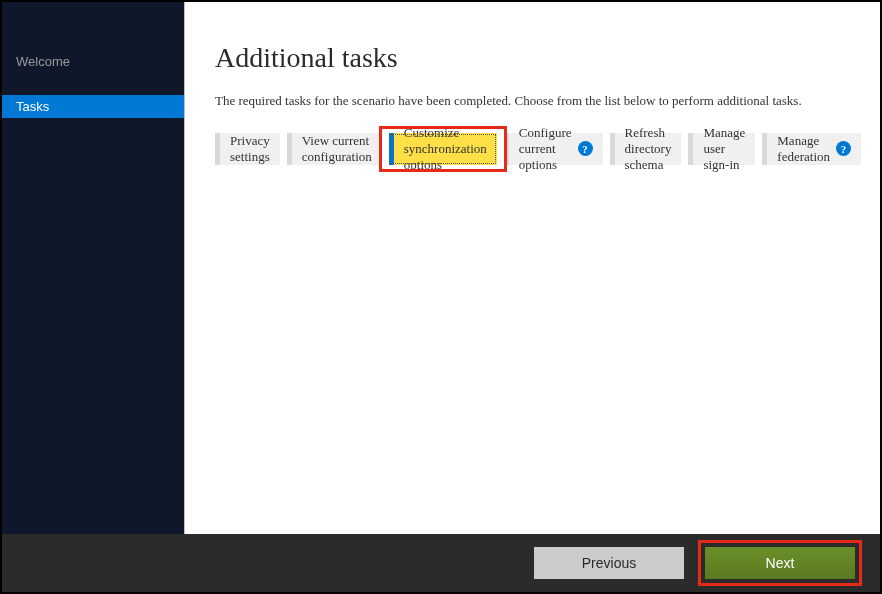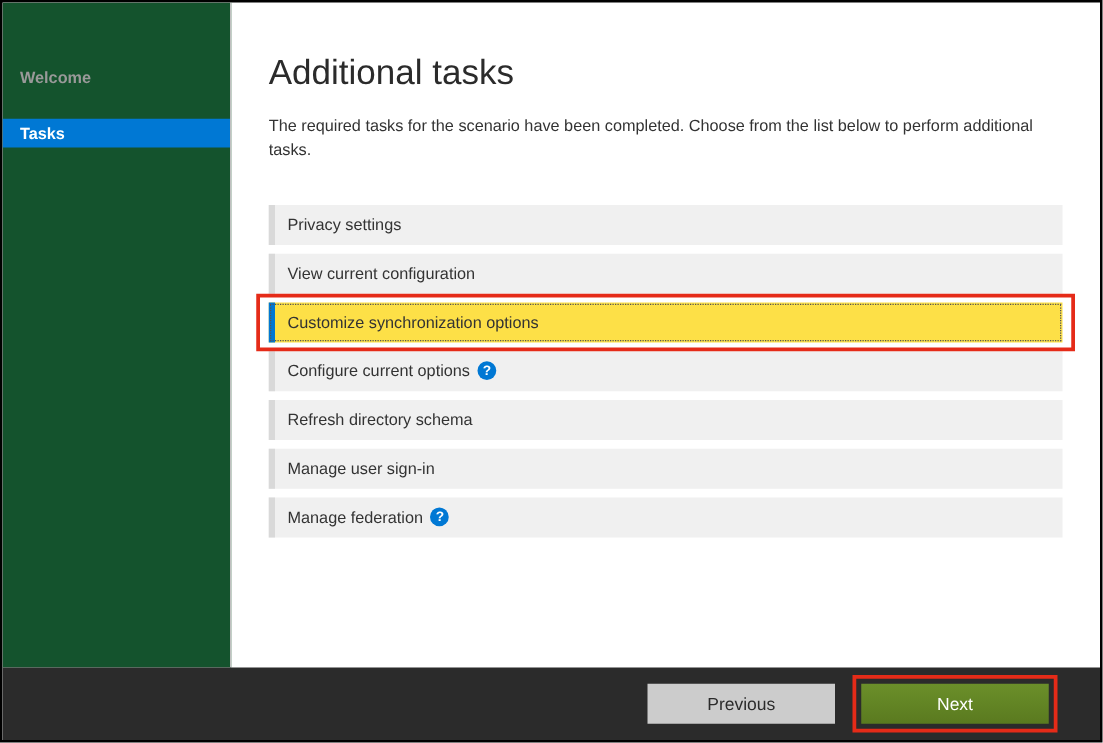--- a/index.html
+++ b/index.html
@@ -14,54 +14,54 @@
     }
     .container {
       display: flex;
       width: 100%;
       height: calc(100% - 58px);
     }
     .sidebar {
       width: 183px;
       border-right: 1px solid #c0c0c0;
       padding-top: 48px;
-      background: #14532d;
-      font-weight: bold;
+      background: #0f172a;
     }
     .sidebar-item {
       padding: 4px 14px;
       font-size: 13px;
       color: #999;
       cursor: pointer;
     }
     .sidebar-item.active {
       background: #0078d4;
       color: #fff;
       margin-top: 22px;
     }
     .main {
       flex: 1;
       padding: 40px 30px 20px 30px;
       overflow-y: auto;
+      font-family: Liberation Serif, serif;
     }
     .page-title {
       font-size: 28px;
       font-weight: 300;
       color: #2b2b2b;
       margin-bottom: 18px;
     }
     .description {
       font-size: 13px;
       color: #333;
       line-height: 1.45;
-      margin-bottom: 34px;
+      margin-bottom: 22px;
     }
     .task-list {
       display: flex;
-      flex-direction: column;
+      flex-direction: row;
       gap: 7px;
     }
     .task-item {
       display: flex;
       align-items: center;
       background: #f0f0f0;
       border-left: 5px solid #d9d9d9;
       height: 32px;
       padding: 0 10px;
       font-size: 13px;
@@ -103,21 +103,21 @@
       flex-shrink: 0;
     }
     .footer {
       position: absolute;
       left: 0; right: 0; bottom: 0;
       height: 58px;
       background: #2b2b2b;
       display: flex;
       align-items: center;
       justify-content: flex-end;
-      padding-right: 36px;
+      padding-right: 20px;
       gap: 16px;
     }
     .btn {
       width: 150px;
       height: 32px;
       font-size: 14px;
       border: none;
       cursor: pointer;
       position: relative;
     }

